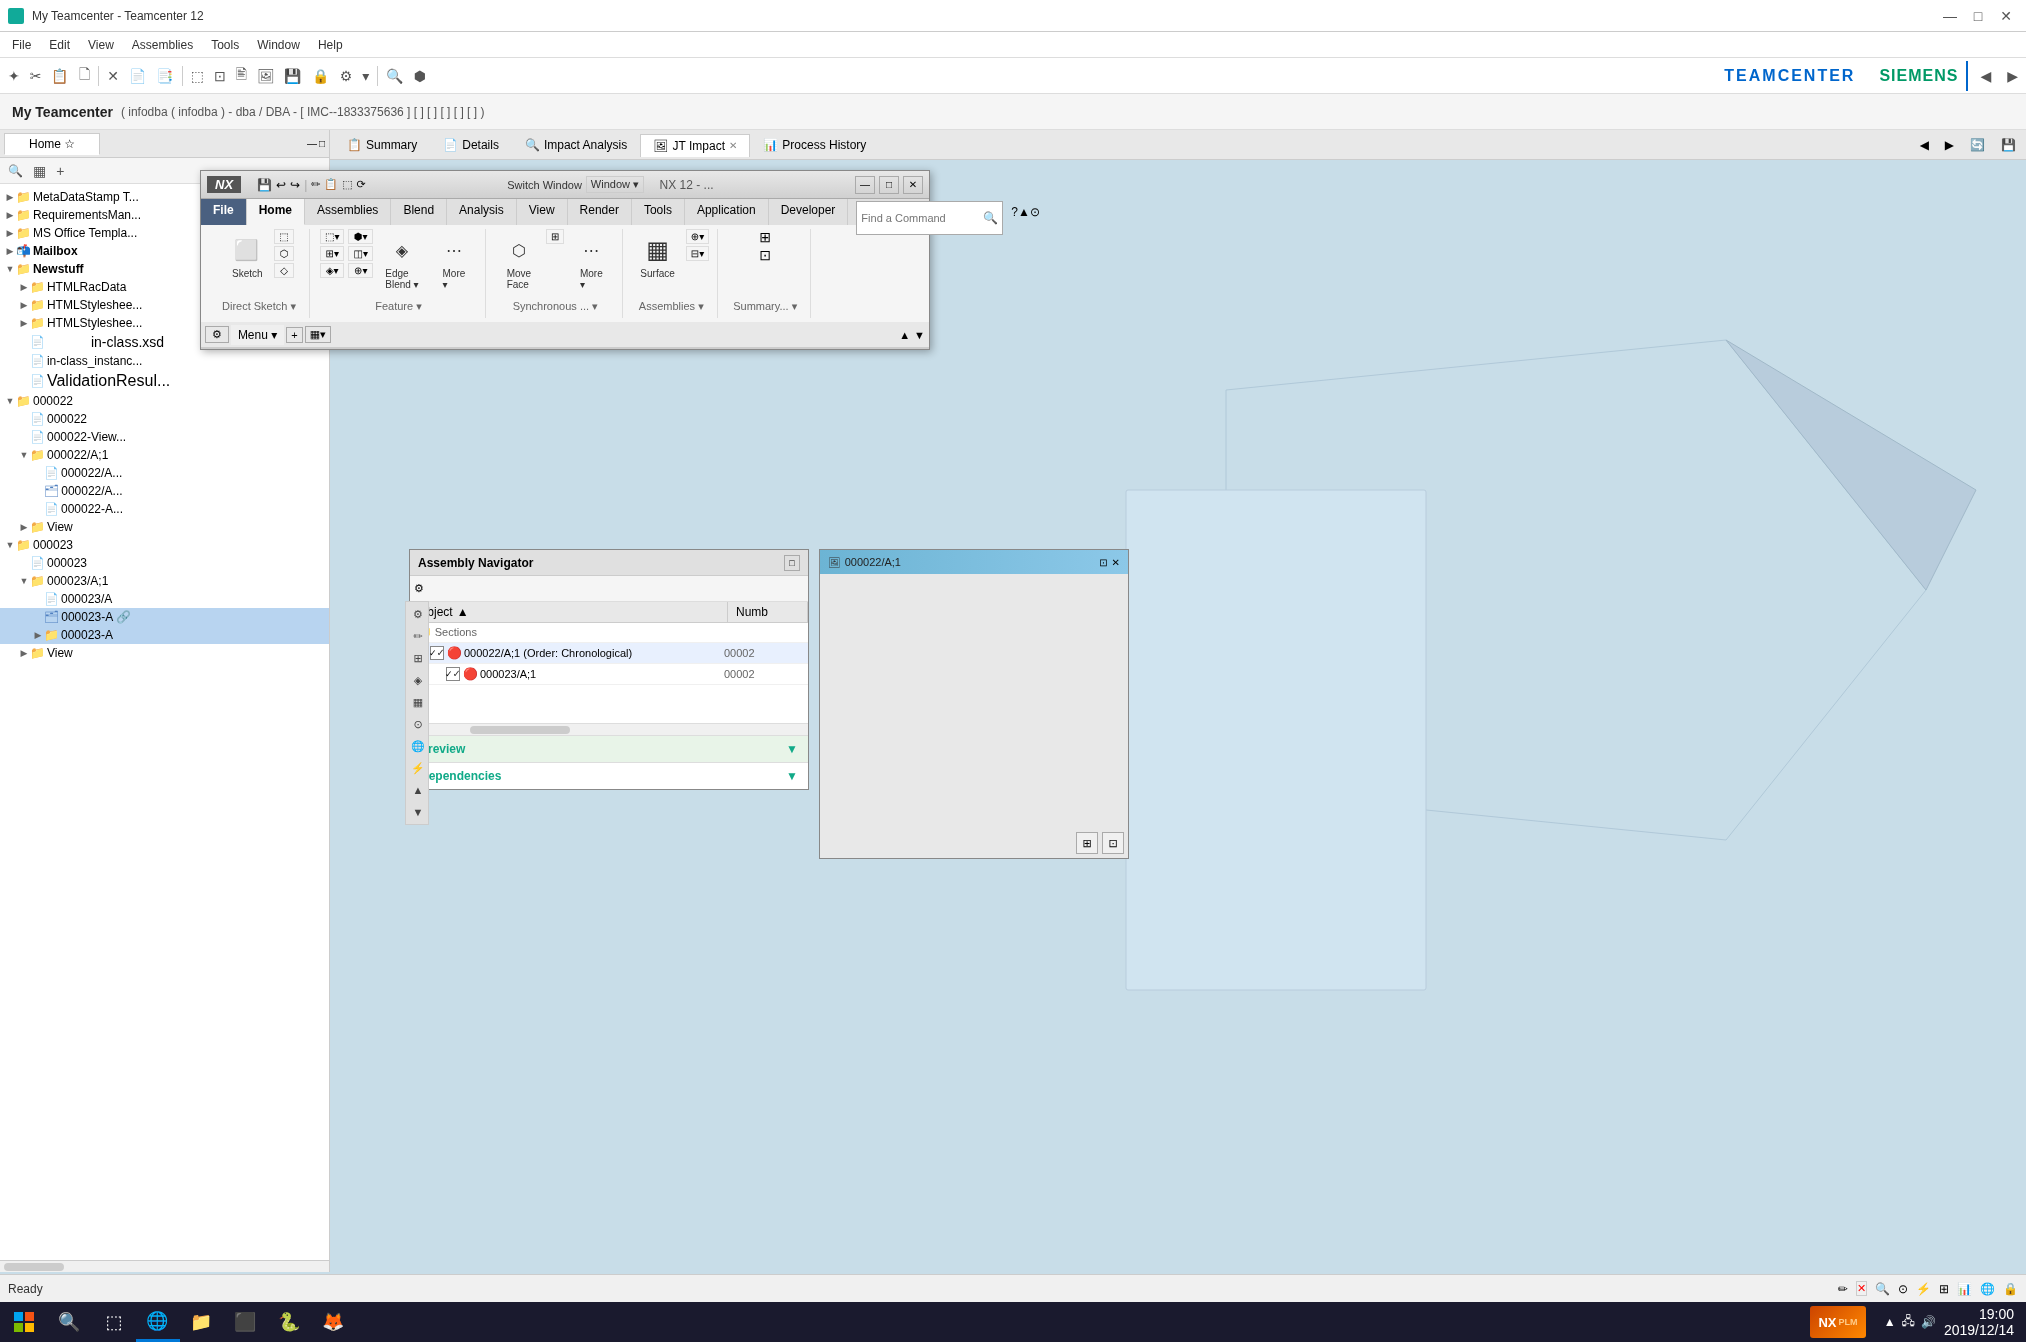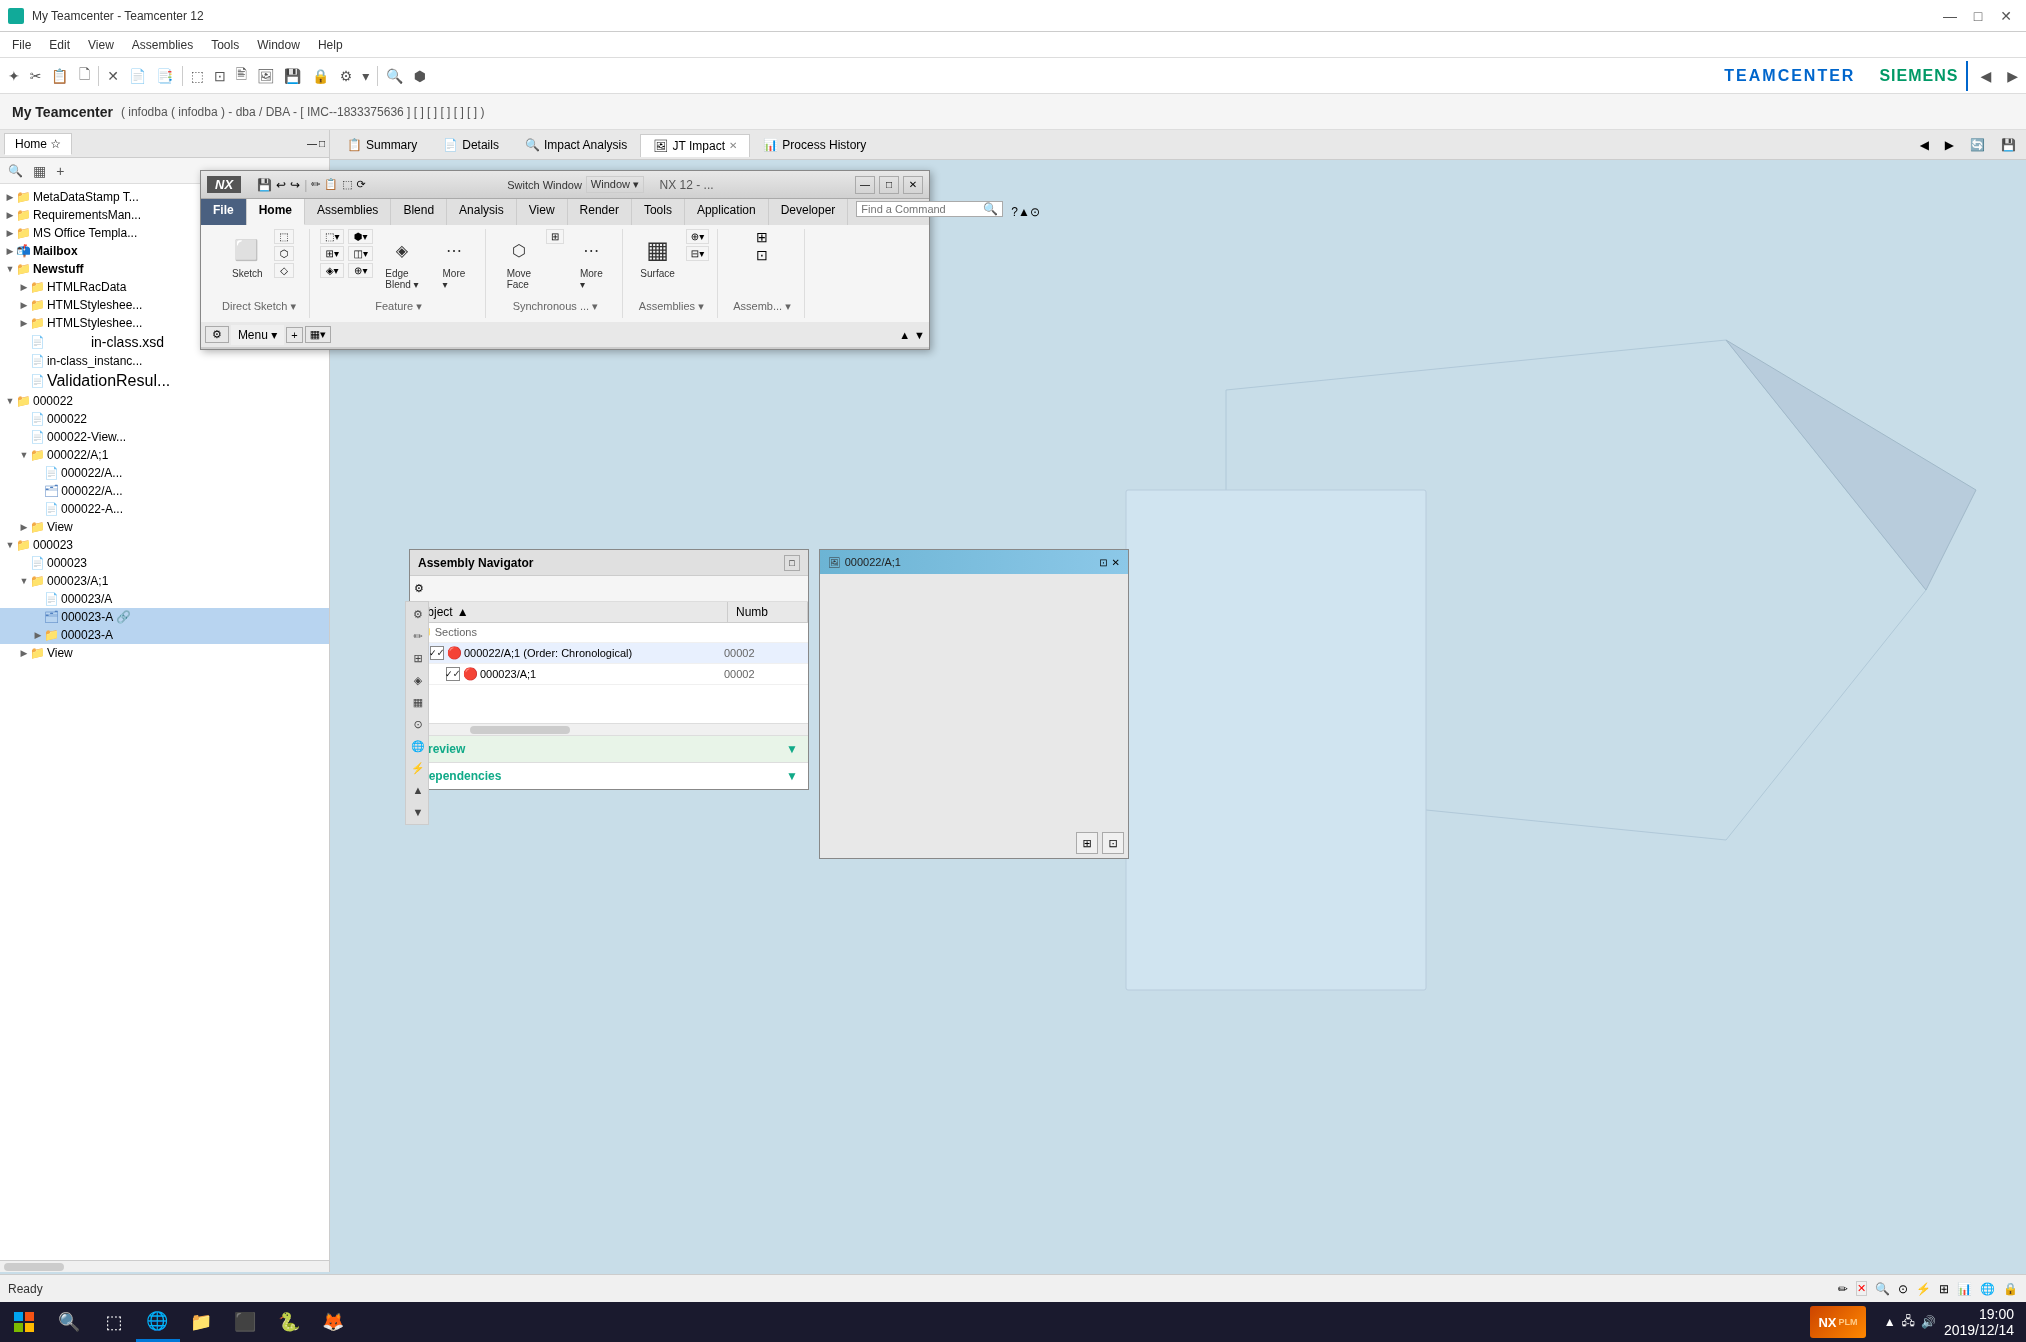--- a/index.html
+++ b/index.html
@@ -26,21 +26,21 @@
     
     #breadcrumb { display: flex; align-items: center; background: #f5f5f5; height: 36px; padding: 0 12px; border-bottom: 1px solid #ddd; font-size: 14px; font-weight: bold; color: #222; }
     #breadcrumb .sub-info { font-size: 12px; font-weight: normal; color: #555; margin-left: 8px; }
 
     
     #main-layout { display: flex; width: 100%; height: calc(1342px - 32px - 26px - 36px - 36px - 32px - 40px); }
 
     
     #left-panel { width: 330px; min-width: 330px; background: #fff; border-right: 1px solid #ccc; display: flex; flex-direction: column; overflow: hidden; }
     #left-panel-tabs { display: flex; align-items: center; background: #e8e8e8; border-bottom: 1px solid #ccc; height: 28px; padding: 0 4px; }
-    #left-panel-tabs .tab { padding: 3px 10px; font-size: 12px; cursor: pointer; border: 1px solid transparent; }
+    #left-panel-tabs .tab { padding: 3px 24px; font-size: 12px; cursor: pointer; border: 1px solid transparent; }
     #left-panel-tabs .tab.active { background: #fff; border-color: #ccc #ccc #fff #ccc; margin-bottom: -1px; }
     #left-panel-toolbar { display: flex; align-items: center; background: #f5f5f5; border-bottom: 1px solid #ddd; height: 26px; padding: 0 4px; gap: 2px; }
     #tree-area { flex: 1; overflow: auto; padding: 4px 0; }
     .tree-item { display: flex; align-items: center; padding: 2px 4px; cursor: pointer; white-space: nowrap; font-size: 12px; }
     .tree-item.selected { background: #b8d4f0; }
     .tree-item .indent { display: inline-block; }
     .tree-item .toggle { display: inline-block; width: 12px; text-align: center; font-size: 10px; color: #666; }
     #scrollbar-h { height: 12px; background: #f0f0f0; border-top: 1px solid #ccc; display: flex; align-items: center; }
     #scrollbar-h-thumb { height: 8px; width: 60px; background: #ccc; border-radius: 4px; margin: 2px 4px; }
 
@@ -435,21 +435,21 @@
       <div class="nx-tab active">Home</div>
       <div class="nx-tab">Assemblies</div>
       <div class="nx-tab">Blend</div>
       <div class="nx-tab">Analysis</div>
       <div class="nx-tab">View</div>
       <div class="nx-tab">Render</div>
       <div class="nx-tab">Tools</div>
       <div class="nx-tab">Application</div>
       <div class="nx-tab">Developer</div>
 
-      <div id="nx-search-box" style="display:flex; background:white; border:1px solid #aaa; margin:2px 8px; padding:0 4px; height:16px;">
+      <div id="nx-search-box" style="display:flex; background:white; border:1px solid #aaa; margin:2px 8px; padding:0 4px; height:34px;">
         <input type="text" style="border: none; outline: none; font-size: 11px; width: 120px;" placeholder="Find a Command">
         <span>🔍</span>
       </div>
       <button style="background:none;border:none;cursor:pointer;font-size:12px;">?</button>
       <button style="background:none;border:none;cursor:pointer;font-size:12px;">▲</button>
       <button style="background:none;border:none;cursor:pointer;font-size:12px;">⊙</button>
     </div>
 
     <div id="nx-ribbon-content">
 
@@ -532,21 +532,21 @@
       </div>
 
       <div class="ribbon-group">
         <div class="ribbon-group-btns">
           <div style="display:flex;flex-direction:column;gap:2px;">
             <button style="font-size:14px;background:none;border:none;cursor:pointer;">⊞</button>
             <button style="font-size:14px;background:none;border:none;cursor:pointer;">⊡</button>
           </div>
         </div>
         <div class="ribbon-group-label">
-          <span class="ribbon-dropdown-btn">Assemb... ▾</span>
+          <span class="ribbon-dropdown-btn">Summary... ▾</span>
         </div>
       </div>
     </div>
 
     <div id="nx-menu-bar">
       <div style="display:flex;align-items:center;gap:2px;">
         <button style="background:none;border:1px solid #aaa;cursor:pointer;font-size:11px;padding:1px 6px;">⚙</button>
         <button class="nx-menu-btn">Menu ▾</button>
         <button style="background:none;border:1px solid #aaa;cursor:pointer;font-size:11px;padding:1px 4px;">+</button>
         <button style="background:none;border:1px solid #aaa;cursor:pointer;font-size:11px;padding:1px 4px;">▦▾</button>

